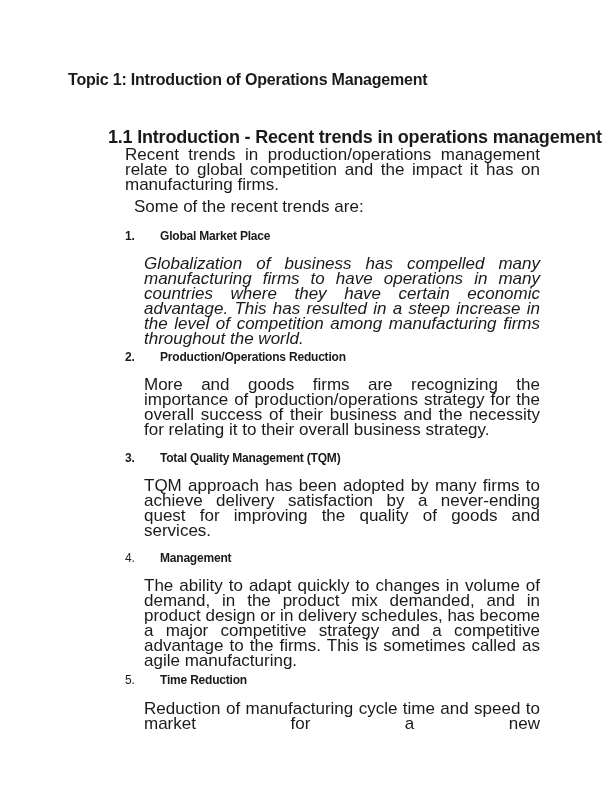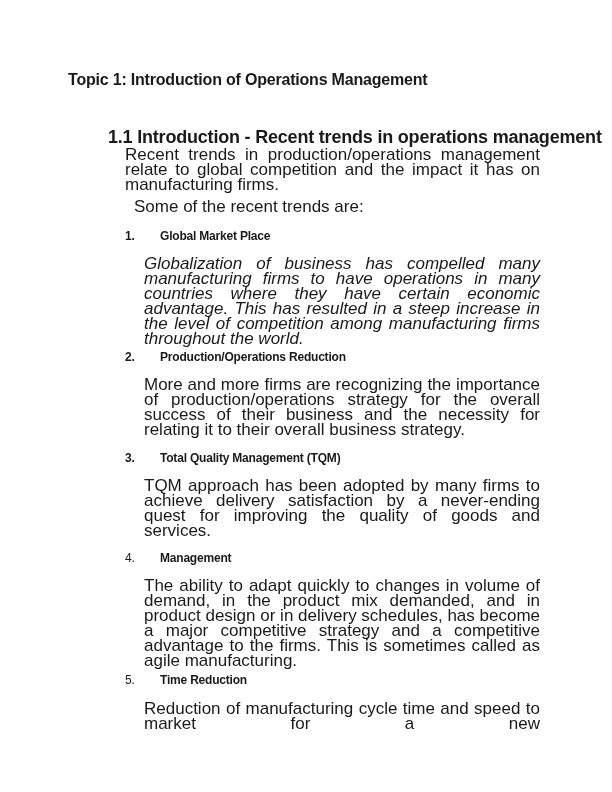--- a/index.html
+++ b/index.html
@@ -29,21 +29,21 @@
 <div class="abs item-head" style="left:0;top:229px;width:612px;">
   <span class="num bold">1.</span>
   <span class="ttl">Global Market Place</span>
 </div>
 <div class="abs para body-p" style="top:256px;font-style:italic;">Globalization of business has compelled many manufacturing firms to have operations in many countries where they have certain economic advantage. This has resulted in a steep increase in the level of competition among manufacturing firms throughout the world.</div>
 
 <div class="abs item-head" style="left:0;top:350px;width:612px;">
   <span class="num bold">2.</span>
   <span class="ttl">Production/Operations Reduction</span>
 </div>
-<div class="abs para body-p" style="top:377px;">More and more firms are recognizing the importance of production/operations strategy for the overall success of their business and the necessity for relating it to their overall business strategy.</div>
+<div class="abs para body-p" style="top:377px;">More and goods firms are recognizing the importance of production/operations strategy for the overall success of their business and the necessity for relating it to their overall business strategy.</div>
 
 <div class="abs item-head" style="left:0;top:451px;width:612px;">
   <span class="num bold">3.</span>
   <span class="ttl">Total Quality Management (TQM)</span>
 </div>
 <div class="abs para body-p" style="top:478px;">TQM approach has been adopted by many firms to achieve delivery satisfaction by a never-ending quest for improving the quality of goods and services.</div>
 
 <div class="abs item-head" style="left:0;top:551px;width:612px;">
   <span class="num" style="font-weight:normal;">4.</span>
   <span class="ttl">Management</span>

